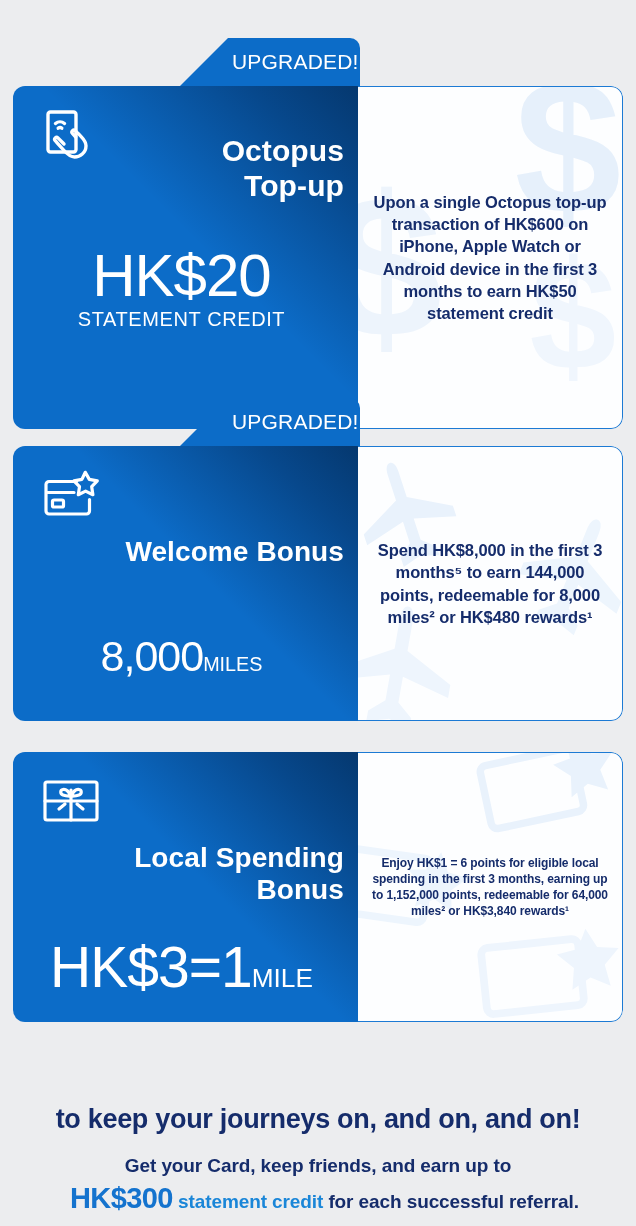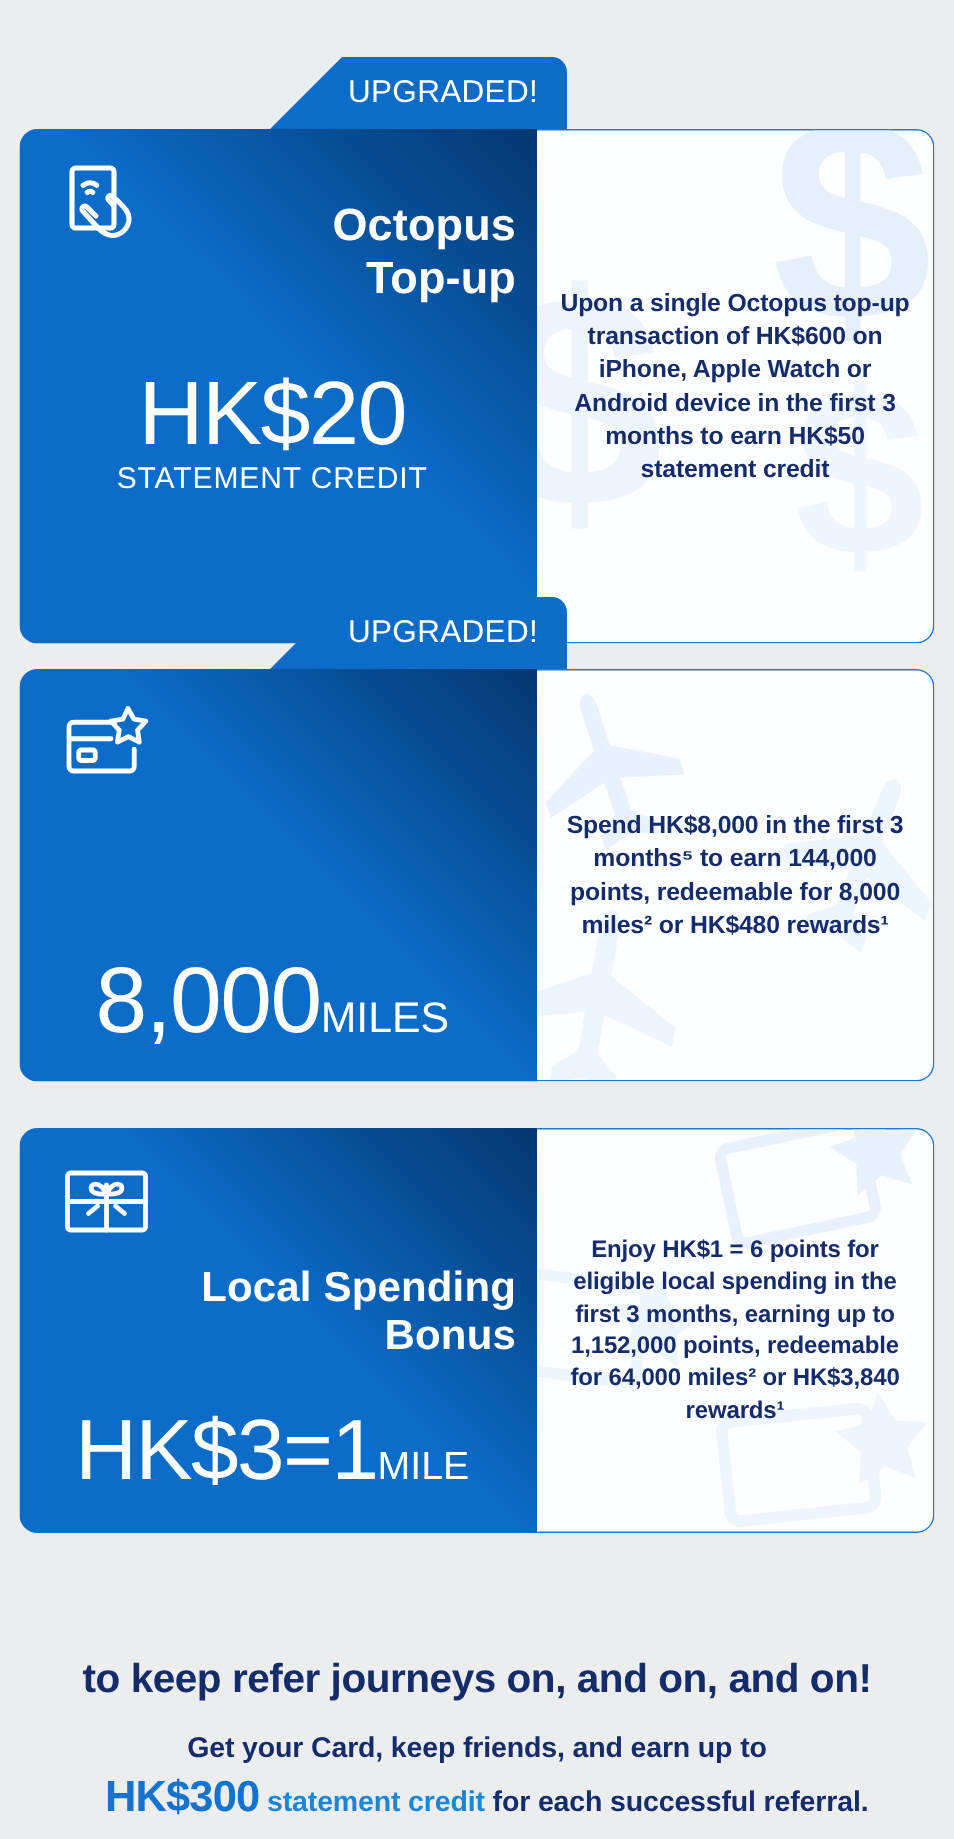--- a/index.html
+++ b/index.html
@@ -77,21 +77,20 @@
   }
 
   
   .ribbon{
     position:absolute;z-index:6;
     height:48px;
     background:#0C6CC8;
     border-radius:0 10px 0 0;
     color:#fff;
     display:flex;align-items:center;
-    padding-right:18px;
     font-size:21px;letter-spacing:.2px;
     -webkit-clip-path:polygon(48px 0,100% 0,100% 100%,0 100%);
     clip-path:polygon(48px 0,100% 0,100% 100%,0 100%);
   }
   .ribbon span{margin-left:52px;}
 
   
   .bottom{position:absolute;left:0;right:0;text-align:center;}
   .earn-line{
     white-space:nowrap;color:#152C6B;font-weight:bold;
@@ -164,21 +163,24 @@
       <div class="left-pane">
         <div class="diag-shadow"></div>
         <div class="icon-wrap" style="top:22px;">
           <svg width="66" height="56" viewBox="0 0 66 56" fill="none" stroke="#ffffff" stroke-width="3.2" stroke-linecap="round" stroke-linejoin="round">
             <path d="M6 16.5c0-1.7 1.4-3 3-3h27.5M6 16.5V43c0 1.7 1.4 3 3 3h37.5c1.7 0 3-1.3 3-3V31.5M6 24.5h28"></path>
             <rect x="12.5" y="32" width="11" height="7" rx="1.6"></rect>
             <path d="M45.3 4.3l4 7.1 8 1.4-5.6 5.9 1.2 8-7.3-3.6-7.3 3.6 1.2-8-5.6-5.9 8-1.4z"></path>
           </svg>
         </div>
         <div class="left-inner">
-          <div class="offer-value" style="top:186px;font-size:62px;">
+          <div class="offer-title" style="top:90px;font-size:28px;">
+            <div>Welcome Bonus</div>
+          </div>
+          <div class="offer-value" style="top:186px;font-size:43px;">
             <span>8,000</span><span class="suffix">MILES</span>
           </div>
         </div>
       </div>
 
       <div class="right-pane">
         <div class="wm">
           <svg style="left:-12px;top:6px;transform:rotate(-18deg);" width="120" height="120" viewBox="0 0 64 64">
             <path fill="#E9F2FC" d="M32 4c2 0 3 2.5 3 6v14l22 12v6l-22-6v12l7 6v5l-10-3-10 3v-5l7-6V36L7 42v-6l22-12V10c0-3.5 1-6 3-6z"></path>
           </svg>
@@ -225,28 +227,28 @@
           </svg>
           <svg style="left:-35px;top:85px;transform:rotate(8deg);" width="150" height="120" viewBox="0 0 70 56">
             <rect x="4" y="8" width="44" height="30" rx="3" fill="none" stroke="#EDF5FD" stroke-width="3.5"></rect>
             <path fill="#EDF5FD" d="M52 4l4.4 8.8 9.6 1.4-7 6.9 1.7 9.7-8.7-4.6-8.7 4.6 1.7-9.7-7-6.9 9.6-1.4z"></path>
           </svg>
           <svg style="left:118px;top:170px;transform:rotate(-6deg);" width="155" height="125" viewBox="0 0 70 56">
             <rect x="4" y="8" width="44" height="30" rx="3" fill="none" stroke="#EEF5FD" stroke-width="3.5"></rect>
             <path fill="#EEF5FD" d="M52 4l4.4 8.8 9.6 1.4-7 6.9 1.7 9.7-8.7-4.6-8.7 4.6 1.7-9.7-7-6.9 9.6-1.4z"></path>
           </svg>
         </div>
-        <div class="desc" style="font-size:16px;">Enjoy HK$1 = 6 points for eligible local spending in the first 3 months, earning up to 1,152,000 points, redeemable for 64,000 miles² or HK$3,840 rewards¹</div>
+        <div class="desc" style="font-size:12px;">Enjoy HK$1 = 6 points for eligible local spending in the first 3 months, earning up to 1,152,000 points, redeemable for 64,000 miles² or HK$3,840 rewards¹</div>
       </div>
     </div>
   </div>
 
 
   <div class="bottom" style="top:1104px;">
-    <div class="keep-line">to keep refer journeys on, and on, and on!</div>
+    <div class="keep-line">to keep your journeys on, and on, and on!</div>
   </div>
 
   <div class="bottom" style="top:1155px;">
     <div class="ref1">Get your Card, keep friends, and earn up to</div>
   </div>
 
   <div class="bottom" style="top:1182px;">
     <div class="ref2">
       <span class="amt">HK$300</span>
       <span class="credit">statement credit</span>

